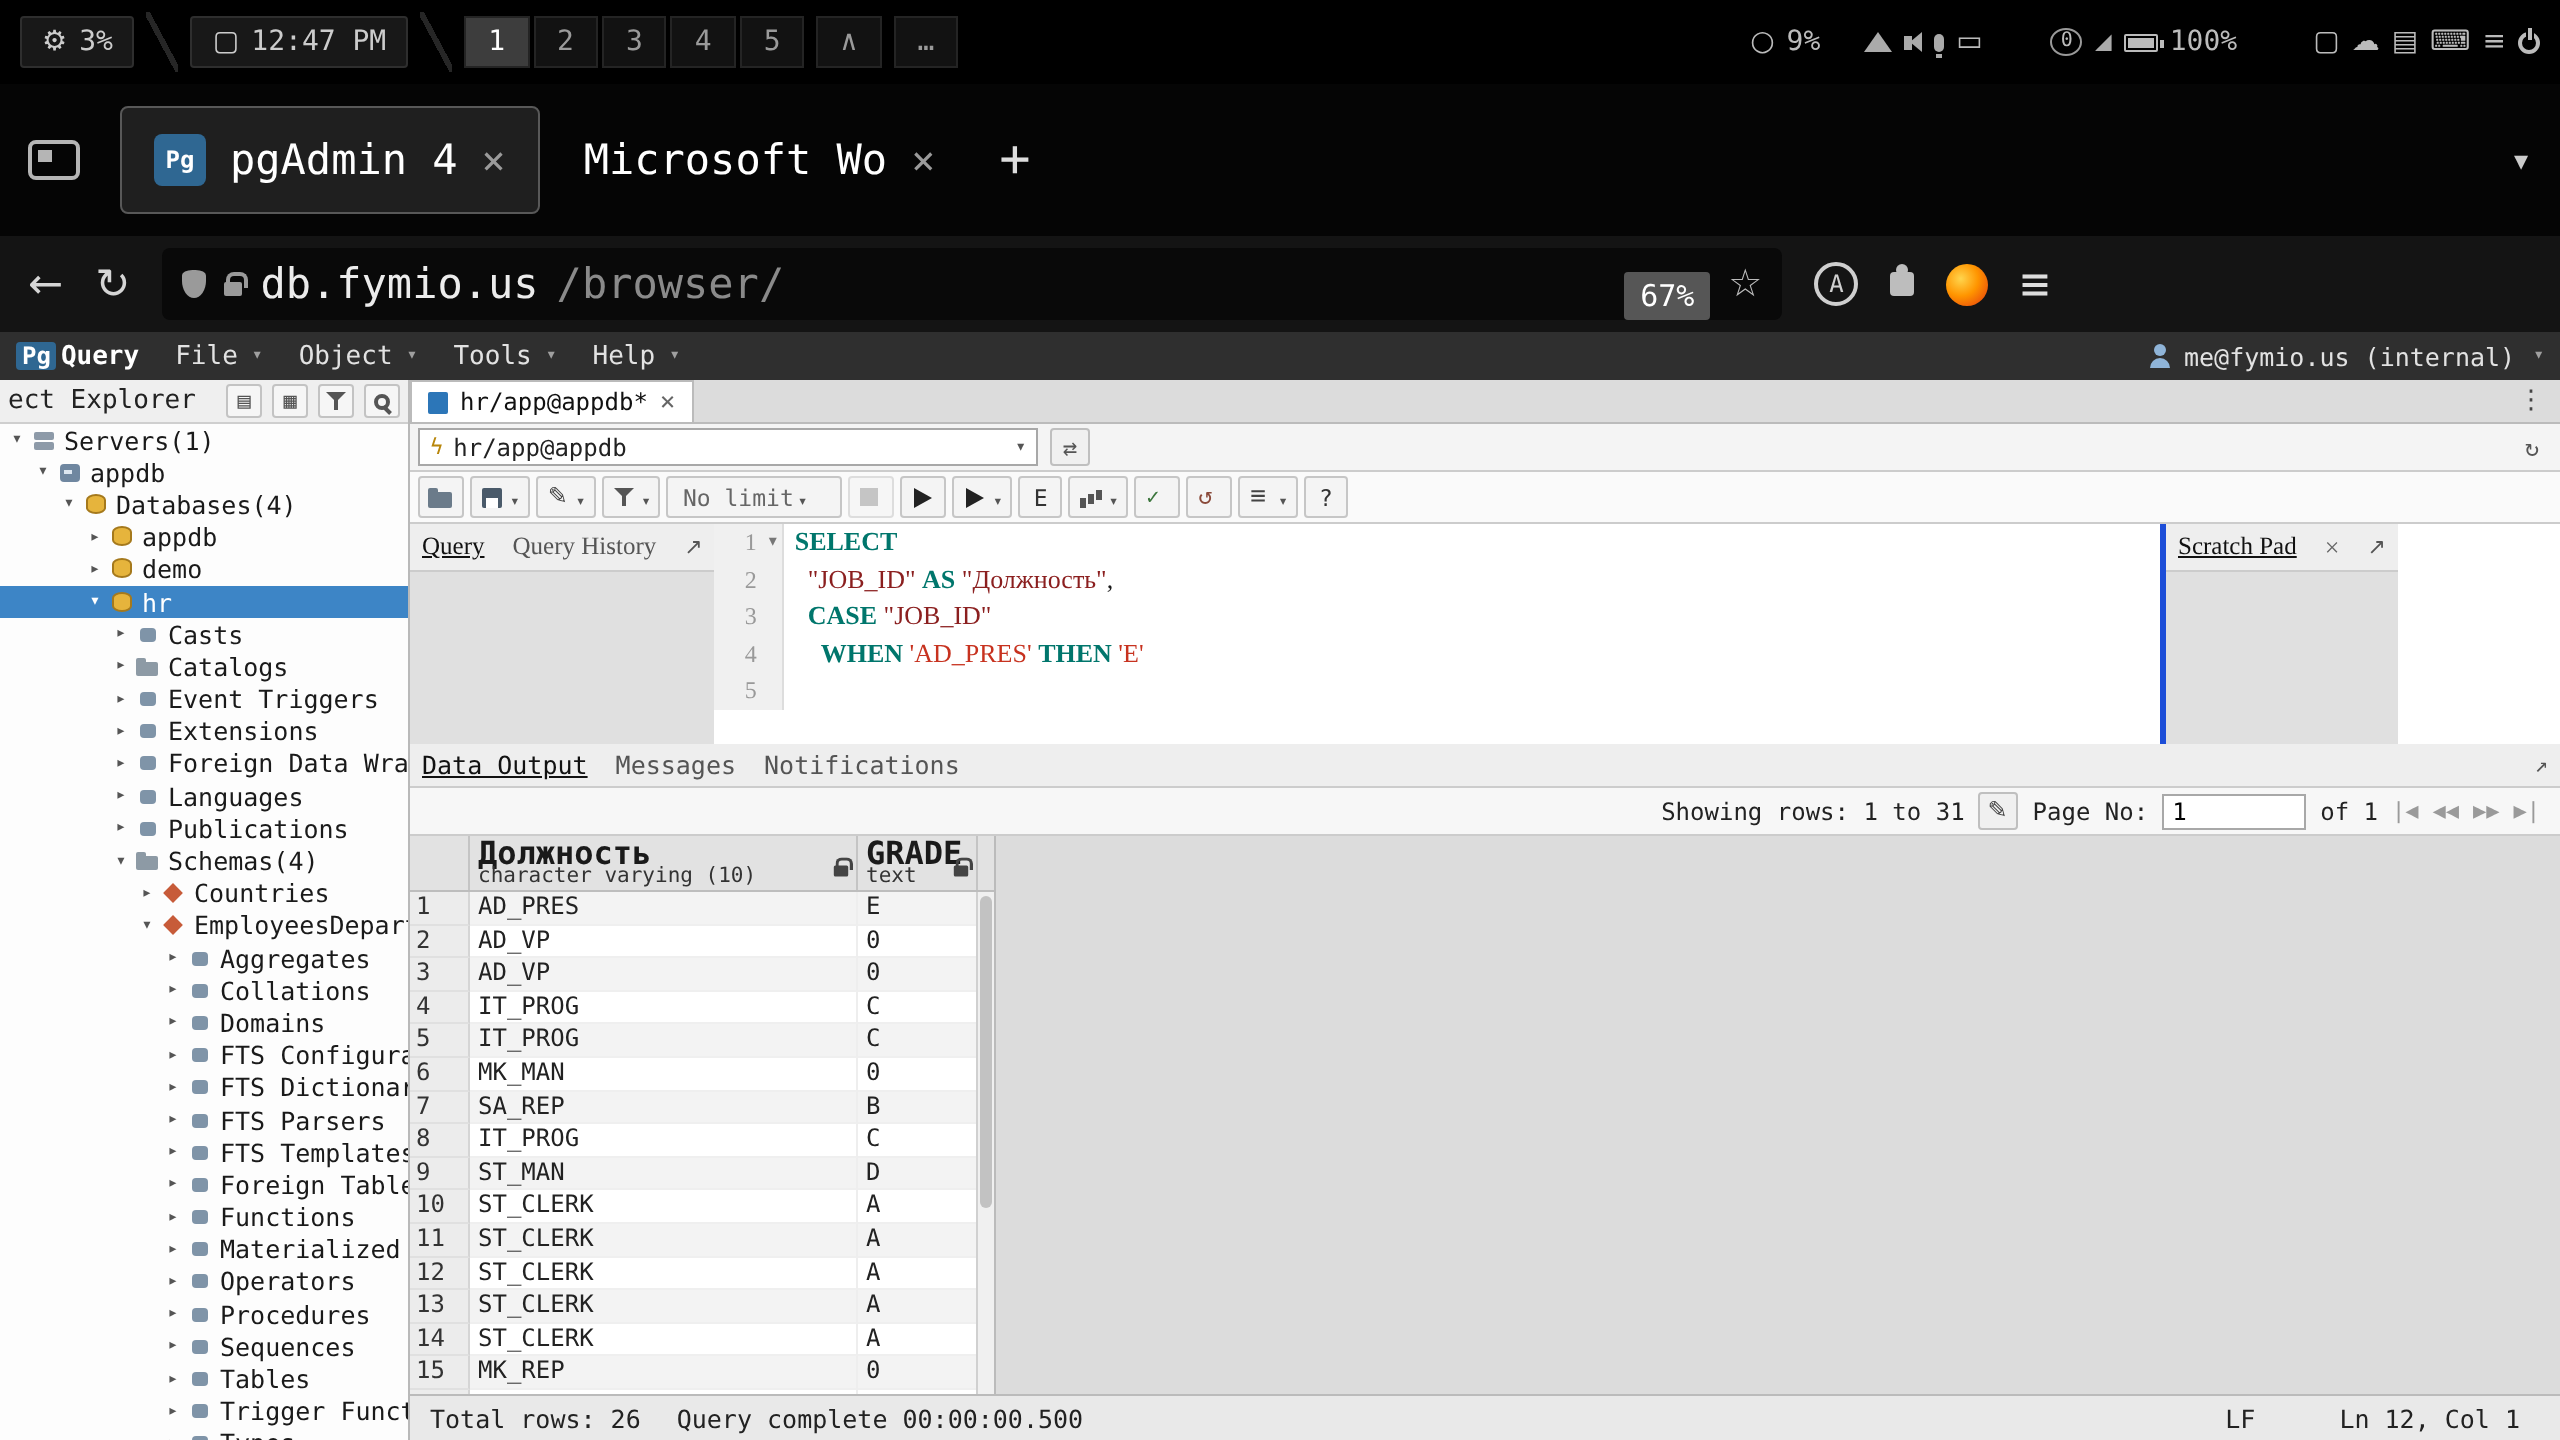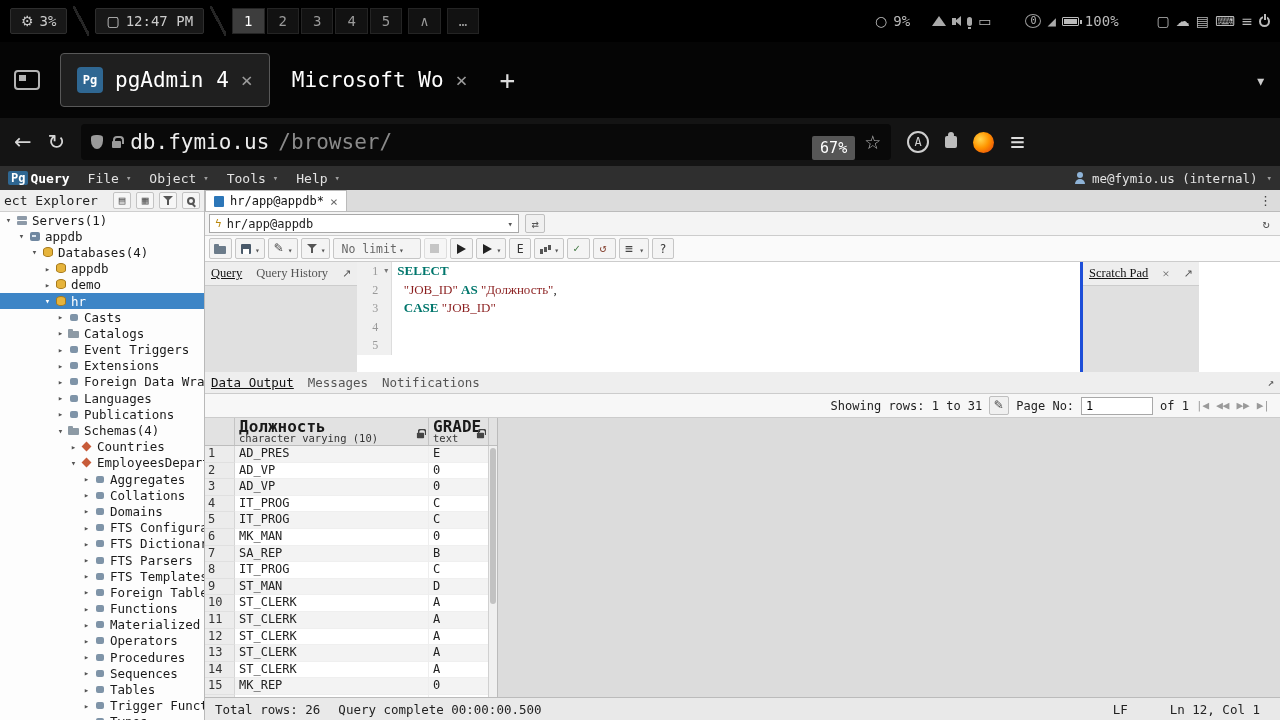--- a/index.html
+++ b/index.html
@@ -561,20 +561,21 @@
                 <span class="cm-code"><span>  </span><span class="tok-id">"JOB_ID"</span><span> </span><span class="tok-kw">AS</span><span> </span><span class="tok-id">"Должность"</span><span>,</span></span>
               </div>
               <div class="cm-line">
                 <span class="cm-gutter">3</span>
                 <span class="cm-fold"></span>
                 <span class="cm-code"><span>  </span><span class="tok-kw">CASE</span><span> </span><span class="tok-id">"JOB_ID"</span></span>
               </div>
               <div class="cm-line">
                 <span class="cm-gutter">4</span>
                 <span class="cm-fold"></span>
+                <span class="cm-code"><span>    </span><span class="tok-kw">WHEN</span><span> </span><span class="tok-str">'AD_PRES'</span><span> </span><span class="tok-kw">THEN</span><span> </span><span class="tok-str">'E'</span></span>
               </div>
               <div class="cm-line">
                 <span class="cm-gutter">5</span>
                 <span class="cm-fold"></span>
               </div>
             </div>
         </div>
         <div class="panel scratch">
           <div class="subtabs">
             <span class="subtab active">Scratch Pad</span>

